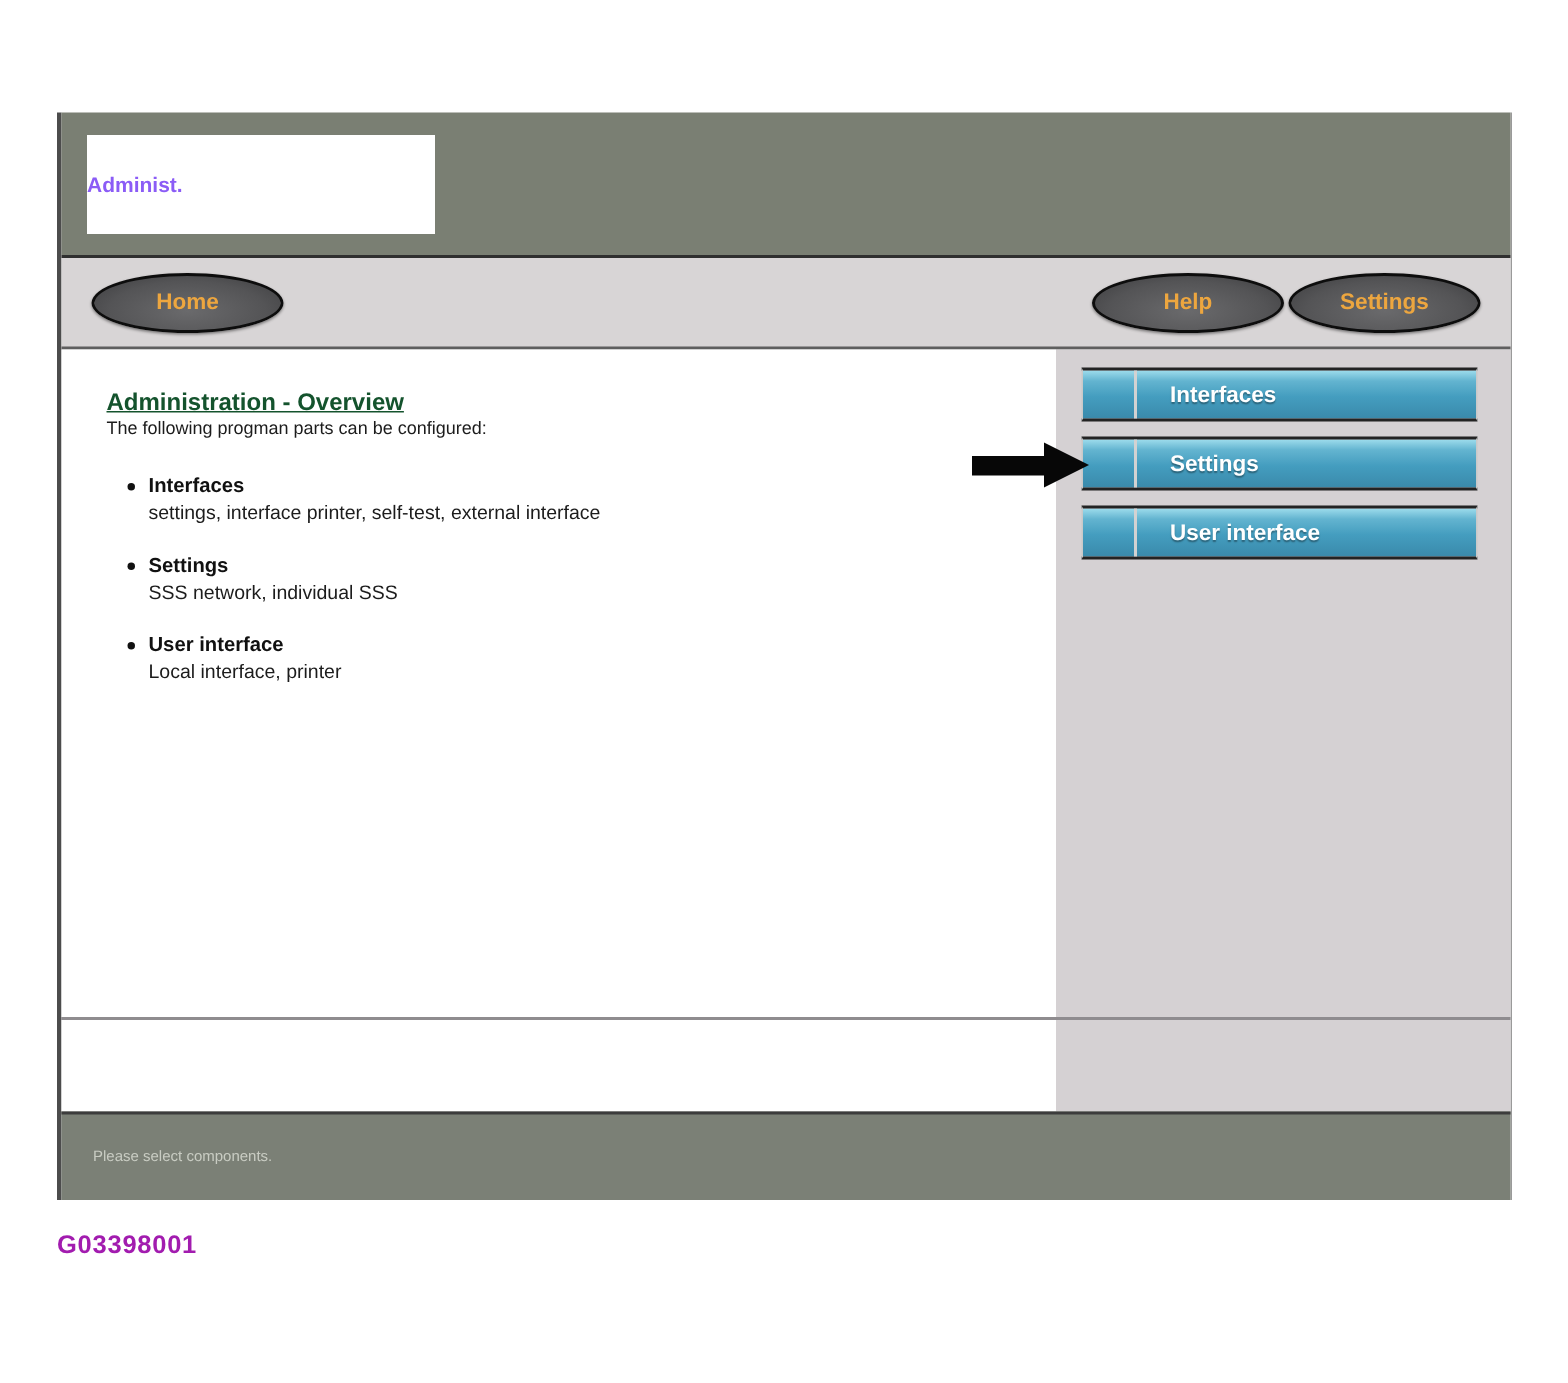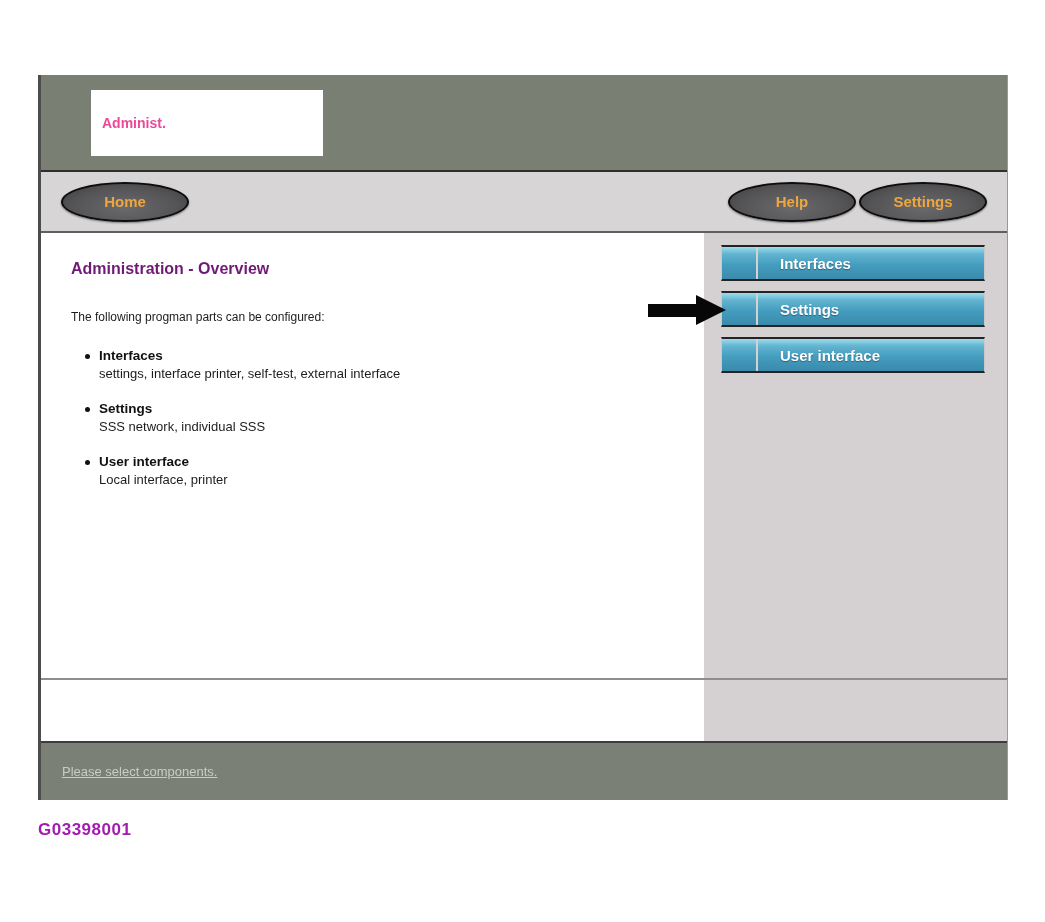--- a/index.html
+++ b/index.html
@@ -25,22 +25,21 @@
     background: #7a7f73;
     flex: 0 0 auto;
     position: relative;
   }
   .tab {
     position: absolute;
     left: 17px; top: 15px;
     width: 232px; height: 66px;
     background: #ffffff;
     display: flex; align-items: center;
-    padding-left: 11px;
-    font-size: 14px; font-weight: bold; color: #ec4899; margin-left: 33px;
+    font-size: 14px; font-weight: bold; color: #8b5cf6;
   }
   
   .toolbar {
     height: 63px;
     flex: 0 0 auto;
     background: #d8d5d6;
     border-top: 2px solid #2f2f2f;
     border-bottom: 2px solid #5f5f5f;
     display: flex; align-items: center;
     padding: 0 20px;
@@ -68,22 +67,22 @@
     display: flex;
     position: relative;
     min-height: 0;
   }
   .content {
     flex: 1 1 auto;
     background: #ffffff;
     padding: 27px 20px 0 30px;
   }
   .page-title {
-    font-size: 16px; font-weight: bold; color: #701a75;
-    margin-bottom: 32px;
+    font-size: 16px; font-weight: bold; color: #14532d;
+    text-decoration: underline;
   }
   .intro {
     font-size: 12px; color: #1c1c1c;
     margin-bottom: 24px;
   }
   .bullet-list { margin-left: 28px; }
   .list-item { margin-bottom: 20px; position: relative; }
   .bullet-dot {
     position: absolute; left: -14px; top: 6px;
     width: 5px; height: 5px; border-radius: 50%;
@@ -143,21 +142,21 @@
   }
   .bottom-strip .left-white { flex: 1 1 auto; background: #ffffff; }
   .bottom-strip .right-gray { flex: 0 0 303px; background: #d5d1d3; }
   .status-bar {
     flex: 0 0 59px;
     background: #7b8076;
     border-top: 2px solid #3c3c3c;
     display: flex; align-items: center;
     padding-left: 21px;
   }
-  .status-text { font-size: 13px; color: #c9ccc3; text-decoration: underline; }
+  .status-text { font-size: 10px; color: #c9ccc3; }
   
   .figure-id {
     position: absolute;
     left: 38px; top: 820px;
     font-size: 17px; font-weight: 600; color: #a21caf;
     letter-spacing: 0.5px;
   }
 </style>
 </head>
 <body>

